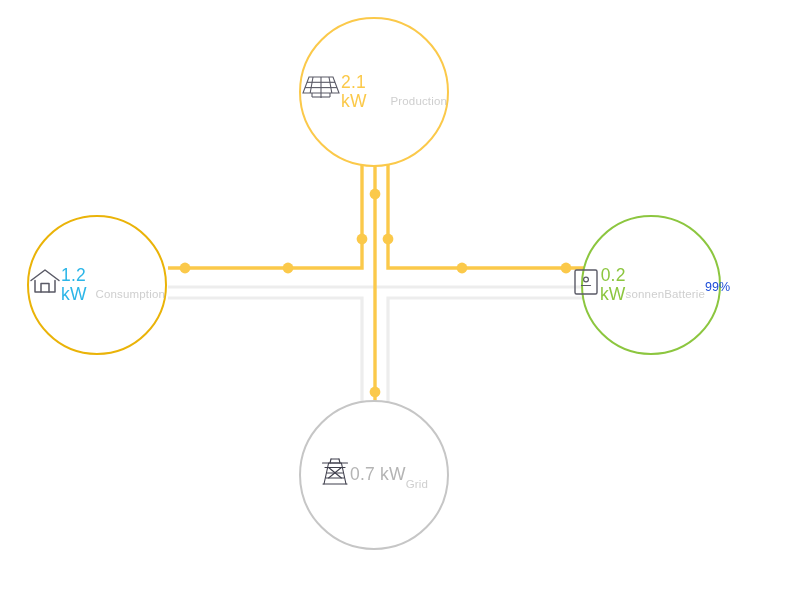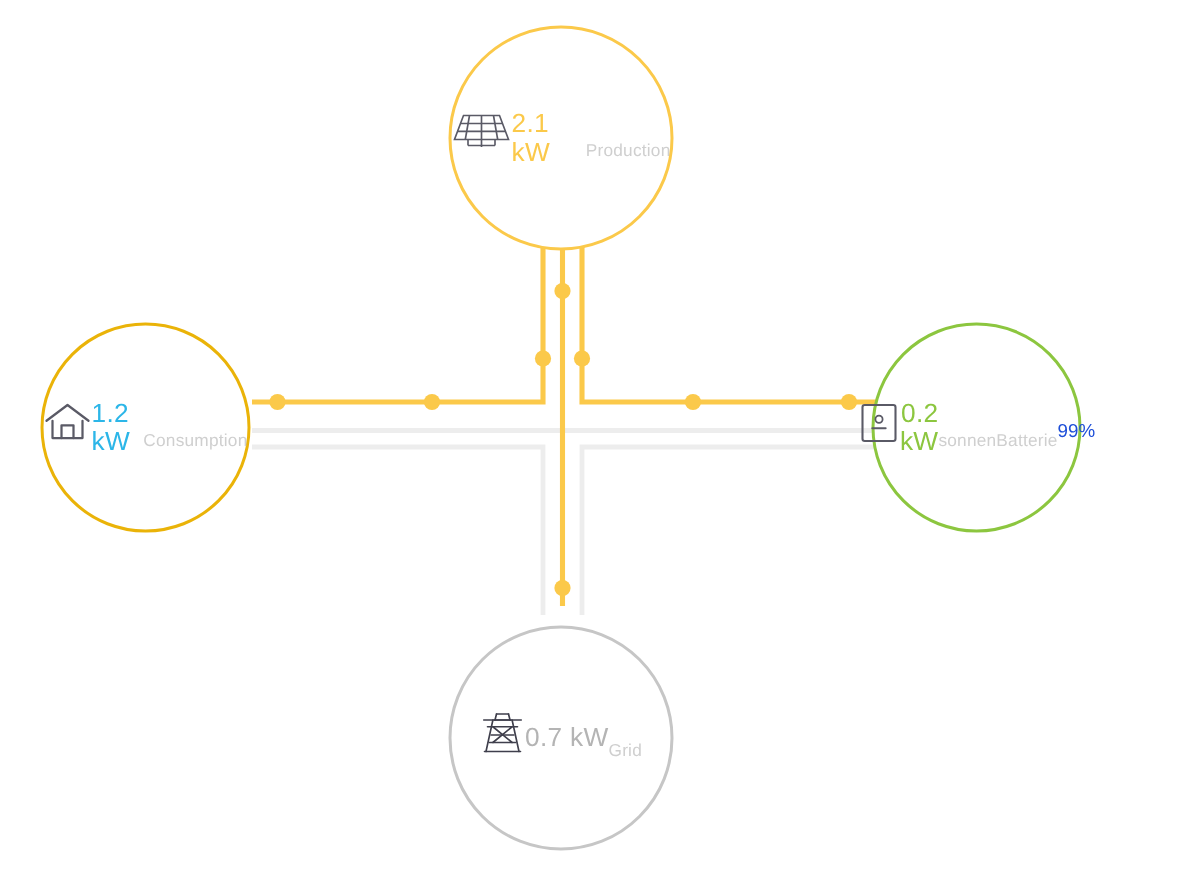--- a/index.html
+++ b/index.html
@@ -89,21 +89,21 @@
     width: 140px;
     height: 140px;
     border: 2px solid #8cc63f;
   }
   #node-battery .node-value { color: #8cc63f; text-align: right; }
   #node-battery .node-extra { color: #1d4ed8; }
 
   
   #node-grid {
     left: 299px;
-    top: 417px;
+    top: 400px;
     width: 150px;
     height: 150px;
     border: 2px solid #c6c6c6;
   }
   #node-grid .node-value { color: #b4b4b4; }
 </style>
 </head>
 <body>
 
 <div id="stage">

